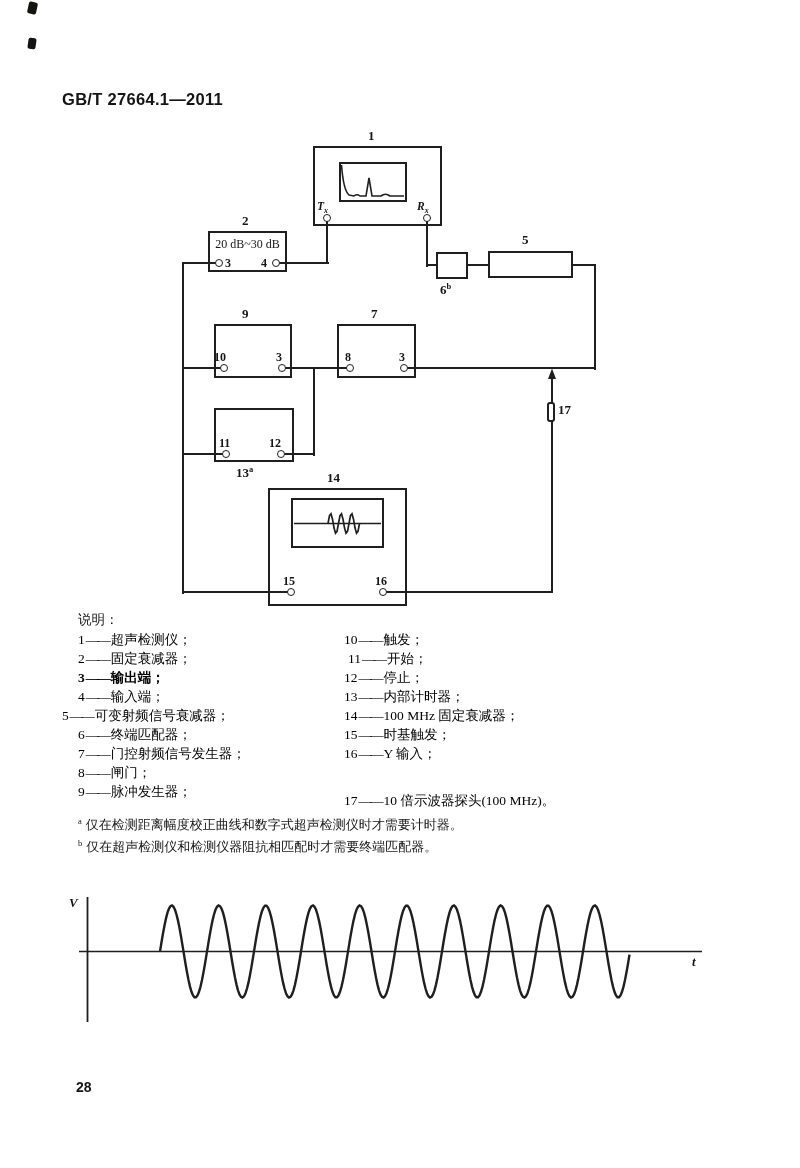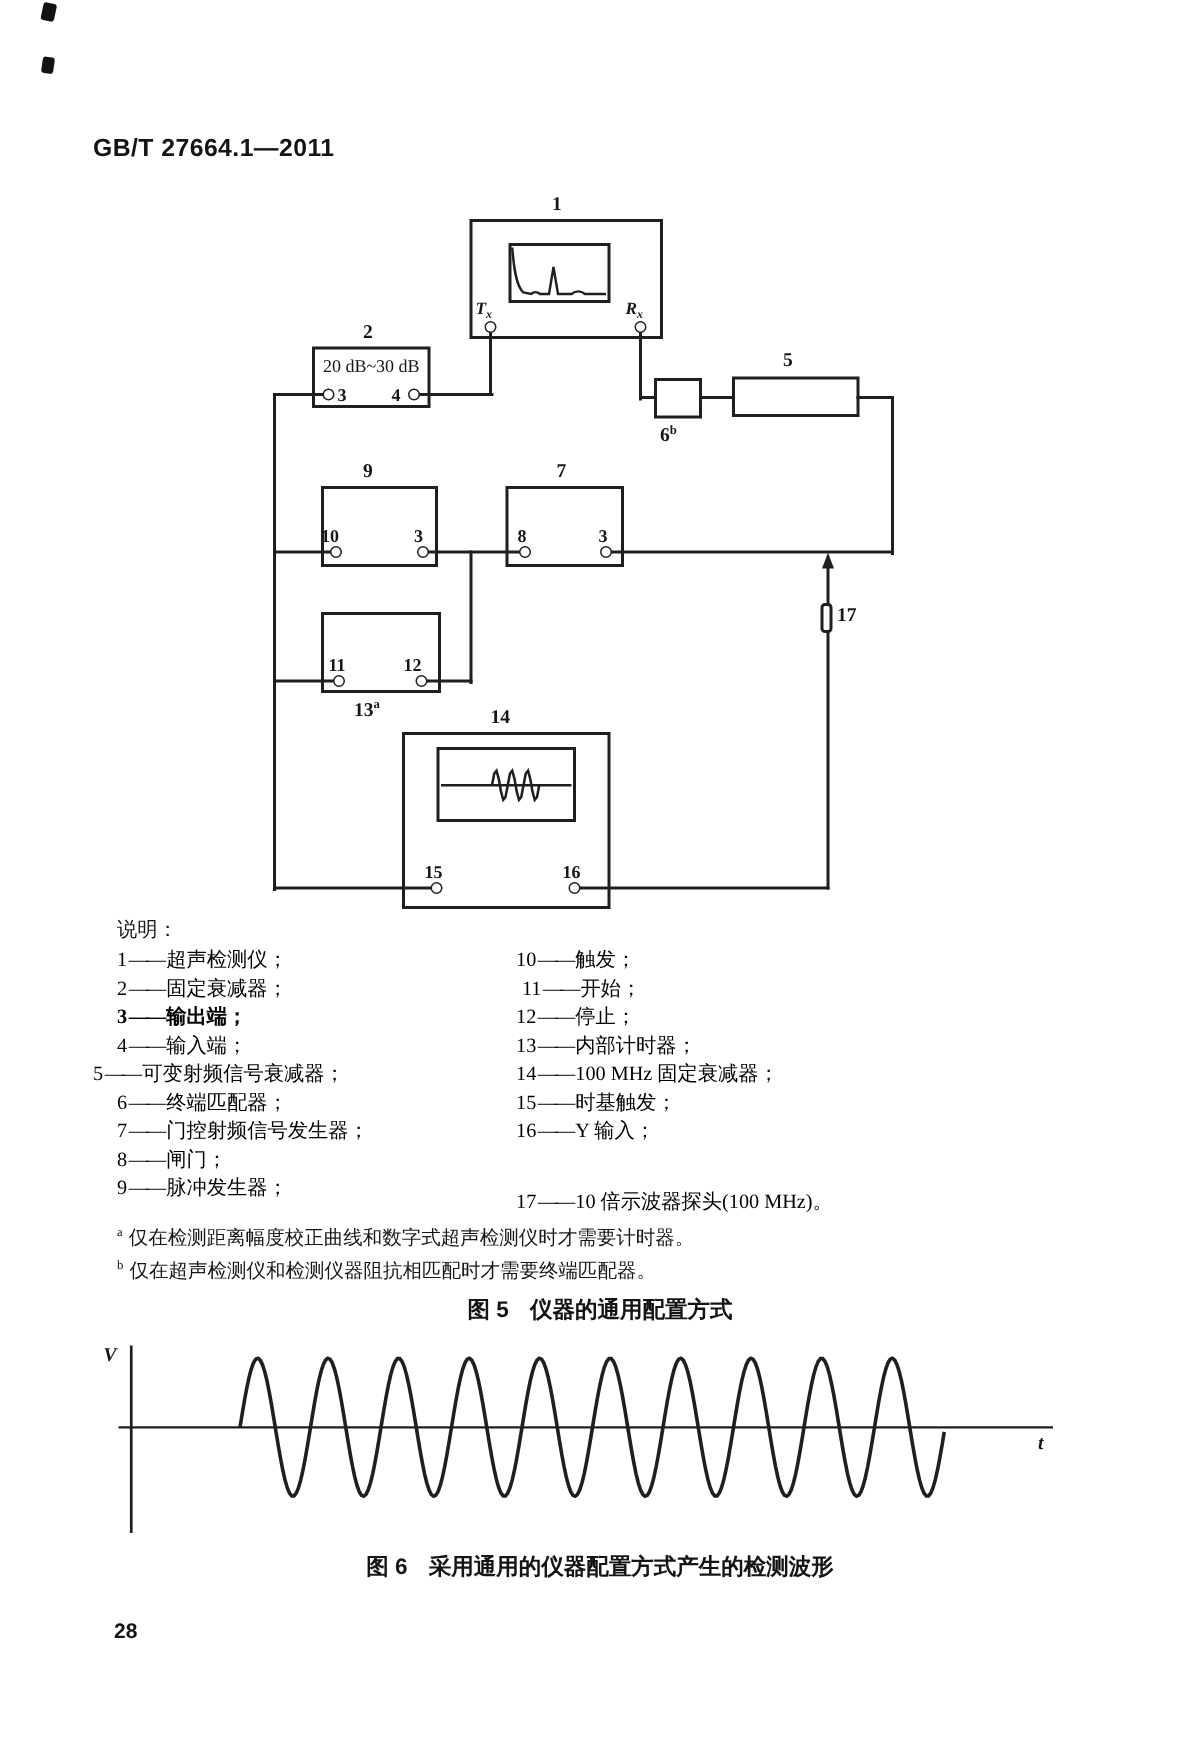--- a/index.html
+++ b/index.html
@@ -135,26 +135,24 @@
   <div class="lrow" style="left:344px;top:669px;"><span>12</span><span class="ld">——</span><span>停止；</span></div>
   <div class="lrow" style="left:344px;top:688px;"><span>13</span><span class="ld">——</span><span>内部计时器；</span></div>
   <div class="lrow" style="left:344px;top:707px;"><span>14</span><span class="ld">——</span><span>100 MHz 固定衰减器；</span></div>
   <div class="lrow" style="left:344px;top:726px;"><span>15</span><span class="ld">——</span><span>时基触发；</span></div>
   <div class="lrow" style="left:344px;top:745px;"><span>16</span><span class="ld">——</span><span>Y 输入；</span></div>
   <div class="lrow" style="left:344px;top:744px;margin-top:48px;"><span>17</span><span class="ld">——</span><span>10 倍示波器探头(100 MHz)。</span></div>
 
   <div class="fnote" style="left:78px;top:838px;"><sup>b</sup><span class="ftext">仅在超声检测仪和检测仪器阻抗相匹配时才需要终端匹配器。</span></div>
   <div class="fnote" style="left:78px;top:816px;"><sup>a</sup><span class="ftext">仅在检测距离幅度校正曲线和数字式超声检测仪时才需要计时器。</span></div>
 
-  <div class="caption" style="top:864px;"><span>图 5</span><span class="cap-text">仪器的通用配置方式</span></div>
 
   <div class="axis-label" style="left:69px;top:895px;">V</div>
   <div class="axis-label" style="left:692px;top:954px;">t</div>
 
-  <div class="caption" style="top:1035px;"><span>图 6</span><span class="cap-text">采用通用的仪器配置方式产生的检测波形</span></div>
 
   <div class="pageno" style="left:76px;top:1079px;">28</div>
 
   <svg class="overlay" width="800" height="1168" viewBox="0 0 800 1168">
     <path stroke-width="1.6" d="M341.5,165 C342.5,178 344,191 349,195 L354,196 Q357,193.5 360,196 L366,196 L369,178 L372,196 L381,196 Q385.5,192.5 390,196 L404,196"></path>
     <line x1="294" y1="523.5" x2="381" y2="523.5" stroke-width="1.6"></line>
     <path stroke-width="1.7" d="M328,523.5 L329.5,515.7 L331.0,513.8 L332.5,519.2 L334.0,527.8 L335.5,533.2 L337.0,531.3 L338.5,523.5 L340.0,515.7 L341.5,513.8 L343.0,519.2 L344.5,527.8 L346.0,533.2 L347.5,531.3 L349.0,523.5 L350.5,515.7 L352.0,513.8 L353.5,519.2 L355.0,527.8 L356.5,533.2 L358.0,531.3 L359.5,523.5"></path>
     <polygon points="548,379 556,379 552,368.5" fill="#1f1f1f" stroke="none"></polygon>
     <line x1="87.5" y1="897" x2="87.5" y2="1022" stroke-width="1.8"></line>
     <line x1="79" y1="951.5" x2="702" y2="951.5" stroke-width="1.5"></line>

